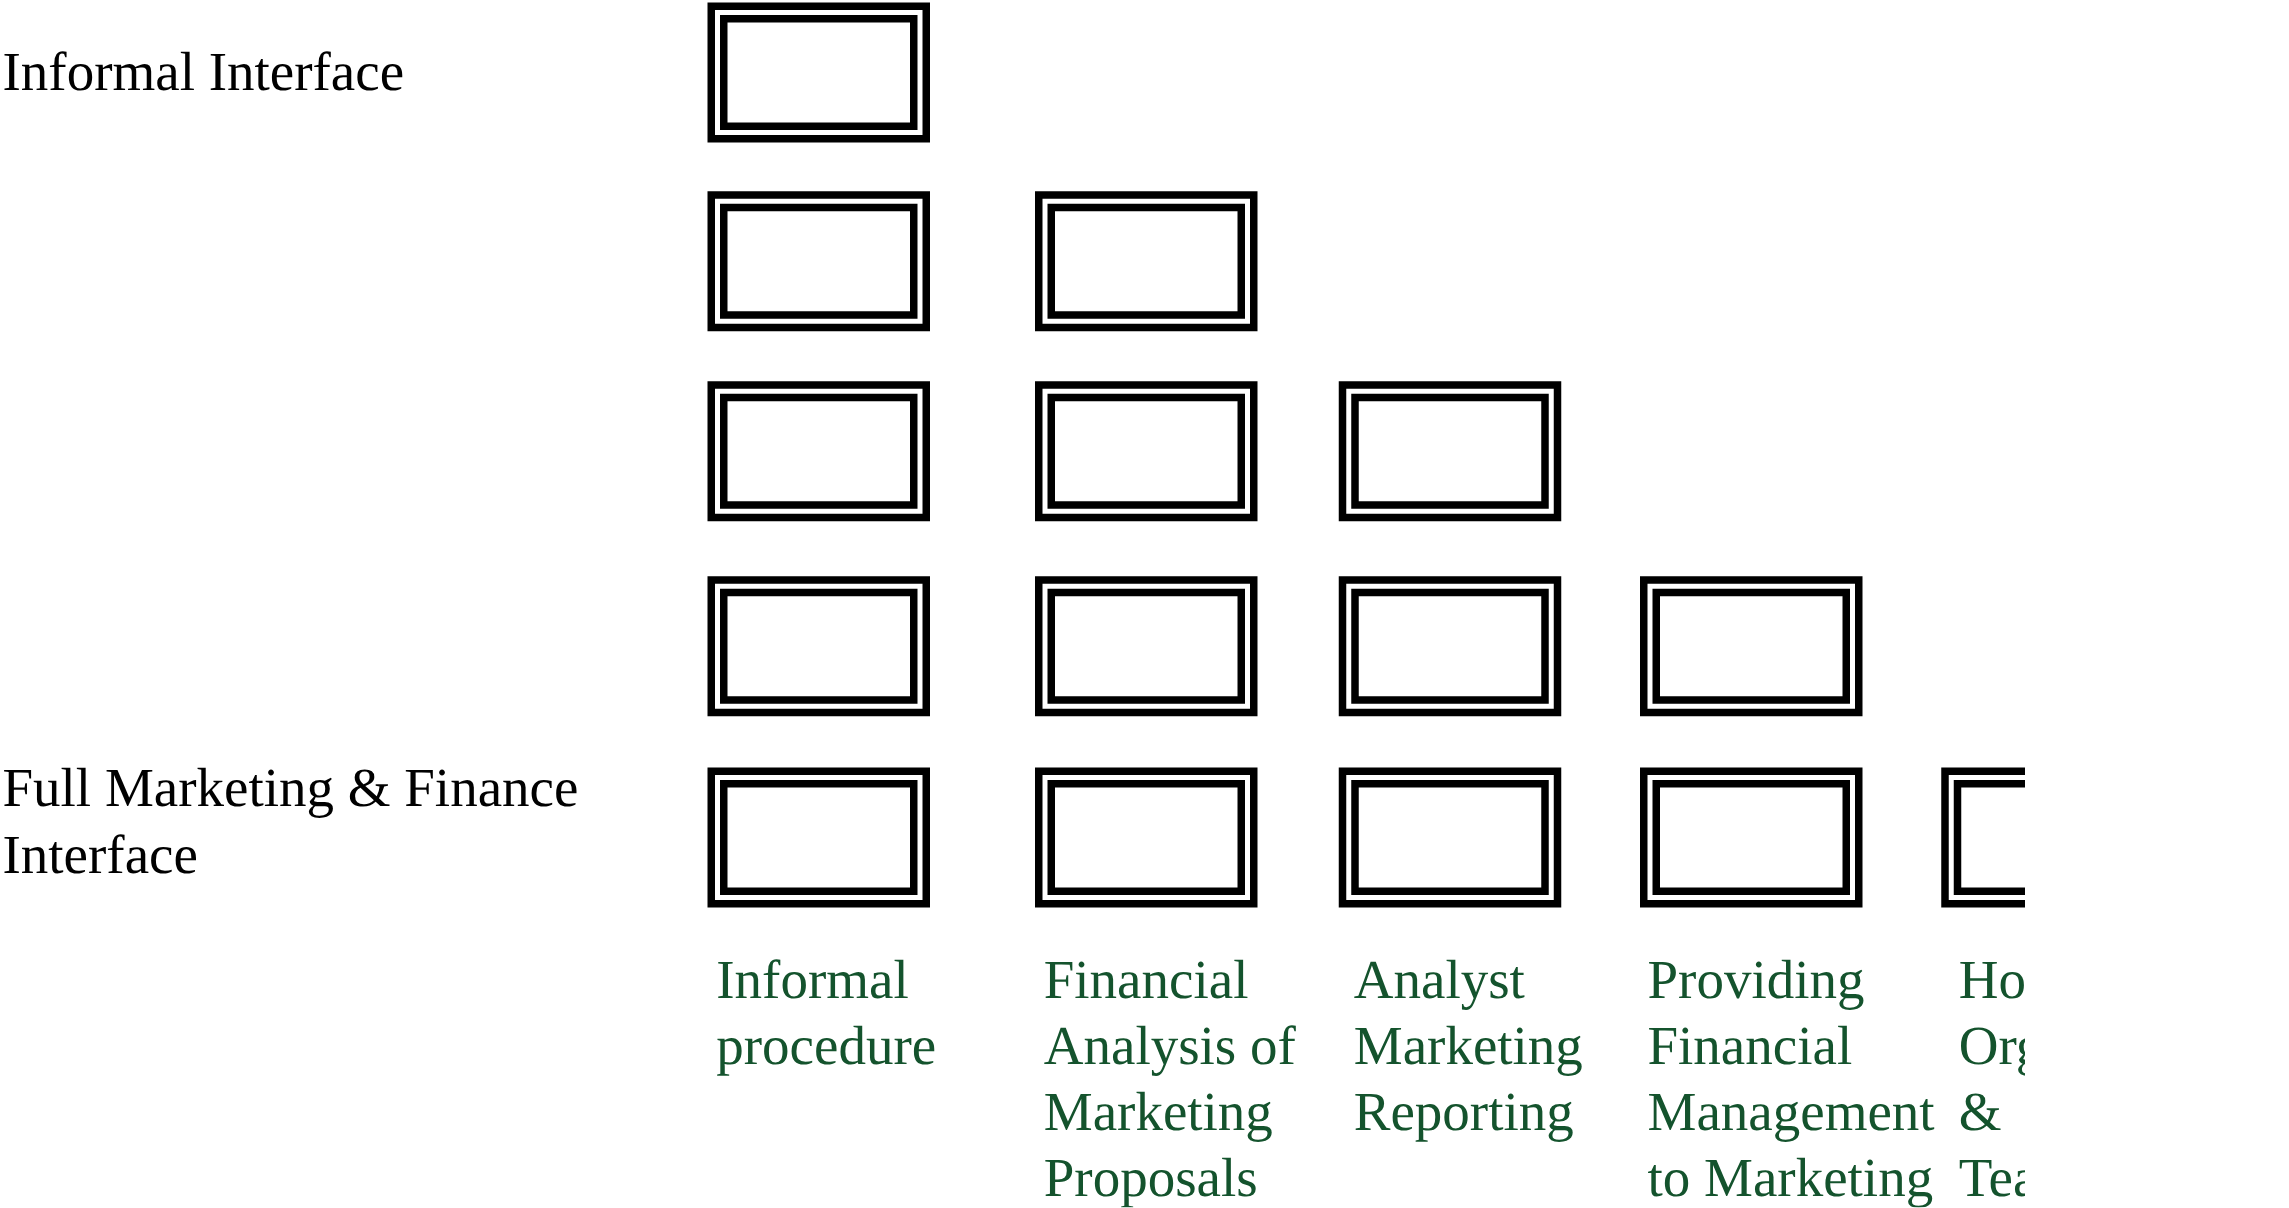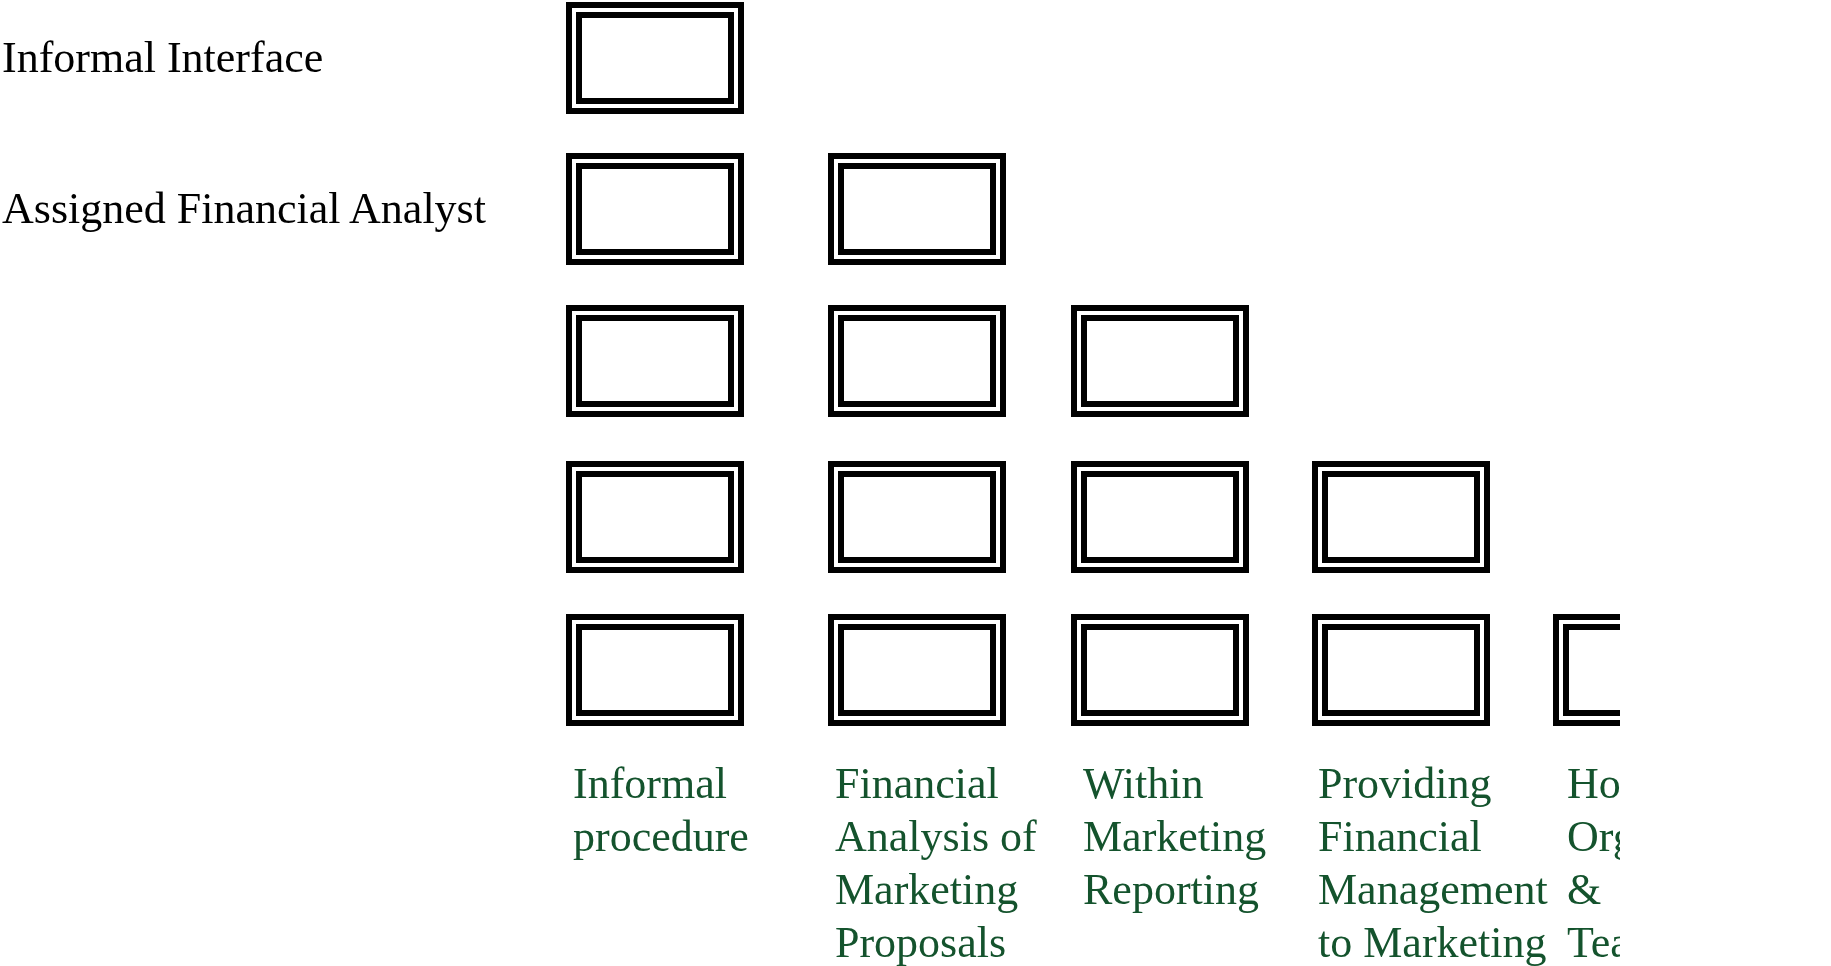--- a/index.html
+++ b/index.html
@@ -50,24 +50,25 @@
     background: #ffffff;
   }
 </style>
 </head>
 <body>
 
 <div class="canvas">
 
   <div class="row-label" style="top:31px">Informal Interface</div>
 
-  <div class="row-label" style="top:182px">Assigned Financial Analyst</div>
 
 
 
+  <div class="row-label" style="top:604px">Full Marketing &amp; Finance
+Interface</div>
 
   <div id="boxes">
       <div class="dbox" style="top: 2px; left: 566px;">
         <div class="dbox-inner"></div>
       </div>
       <div class="dbox" style="top: 153px; left: 566px;">
         <div class="dbox-inner"></div>
       </div>
       <div class="dbox" style="top: 153px; left: 828px;">
         <div class="dbox-inner"></div>
@@ -111,21 +112,21 @@
     </div>
 
   <div class="col-label" style="left:573px">Informal
 procedure</div>
 
   <div class="col-label" style="left:835px">Financial
 Analysis of
 Marketing
 Proposals</div>
 
-  <div class="col-label" style="left:1083px">Within
+  <div class="col-label" style="left:1083px">Analyst
 Marketing
 Reporting</div>
 
   <div class="col-label" style="left:1318px">Providing
 Financial
 Management
 to Marketing</div>
 
   <div class="col-label" style="left:1567px">Horizontal
 Organization &amp;

